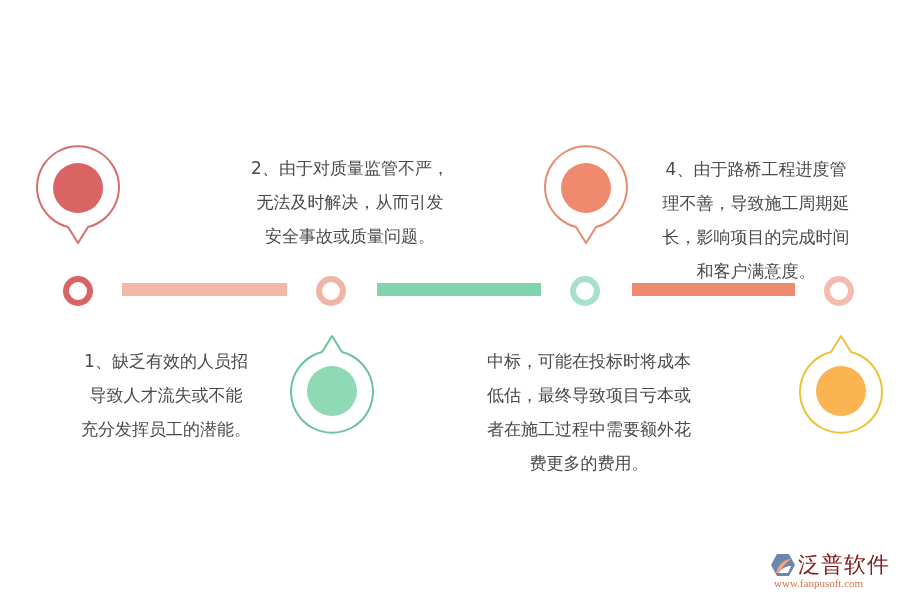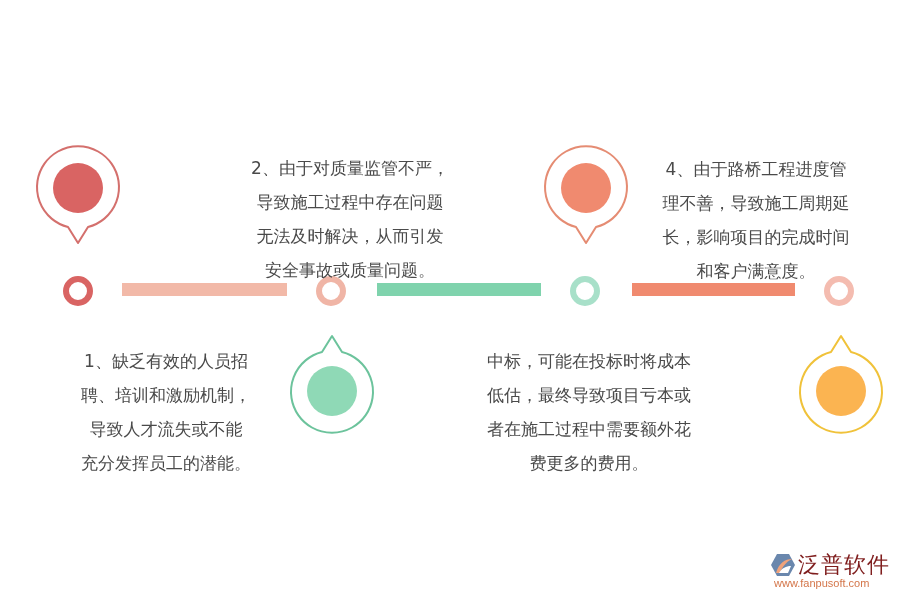--- a/index.html
+++ b/index.html
@@ -5,21 +5,21 @@
   html, body { margin:0; padding:0; }
   body { width:900px; height:600px; background:#ffffff; position:relative; overflow:hidden;
          font-family:"DejaVu Sans","Liberation Sans",sans-serif; }
   .abs { position:absolute; }
   .text-block { position:absolute; color:#4a4a4a; font-size:17px; line-height:34px; text-align:center; white-space:nowrap; }
   .bar { position:absolute; top:283px; height:13px; }
   .ring { position:absolute; width:26px; height:26px; border-radius:50%; box-sizing:border-box; border-width:6px; border-style:solid; background:#fff; }
   .pin { position:absolute; }
   .logo { position:absolute; left:768px; top:550px; width:125px; height:45px; }
   .logo-cn { position:absolute; left:30px; top:0px; font-size:22px; color:#7f1d1d; letter-spacing:1px; font-family:"DejaVu Sans",sans-serif; }
-  .logo-url { position:absolute; left:6px; top:27px; font-size:11px; color:#d4764a; font-family:Liberation Sans, sans-serif; }
+  .logo-url { position:absolute; left:6px; top:27px; font-size:11px; color:#d4764a; font-family:Liberation Serif, serif; }
 </style>
 </head>
 <body>
 
 <div class="bar" style="left:122px; width:165px; background:#f2b9a8;"></div>
 <div class="bar" style="left:377px; width:164px; background:#7fd3ad;"></div>
 <div class="bar" style="left:632px; width:163px; background:#f08a6f;"></div>
 
 <div class="ring" style="left:63px; top:276px; width:30px; height:30px; border-color:#d96463;"></div>
 <div class="ring" style="left:316px; top:276px; width:30px; height:30px; border-color:#f0b5a6;"></div>
@@ -41,28 +41,26 @@
   <circle cx="44" cy="43" r="25" fill="#f08a6f"></circle>
 </svg>
 
 <svg class="pin" style="left:797px; top:330px;" width="88" height="104" viewBox="0 0 88 104">
   <path d="M34 22 A41 41 0 1 0 54 22 L44 6 Z" fill="#fff" stroke="#f0c23a" stroke-width="2" stroke-linejoin="round"></path>
   <circle cx="44" cy="61" r="25" fill="#fbb451"></circle>
 </svg>
 
 <div class="text-block" style="left:66px; top:344px; width:200px;">
   <div>1、缺乏有效的人员招</div>
-  <div>聘、培训和激励机制，</div>
   <div>导致人才流失或不能</div>
   <div>充分发挥员工的潜能。</div>
 </div>
 
 <div class="text-block" style="left:232px; top:139px; width:236px;margin-top:12px;">
   <div>2、由于对质量监管不严，</div>
-  <div>导致施工过程中存在问题</div>
   <div>无法及时解决，从而引发</div>
   <div>安全事故或质量问题。</div>
 </div>
 
 <div class="text-block" style="left:466px; top:344px; width:246px;">
   <div>中标，可能在投标时将成本</div>
   <div>低估，最终导致项目亏本或</div>
   <div>者在施工过程中需要额外花</div>
   <div>费更多的费用。</div>
 </div>

